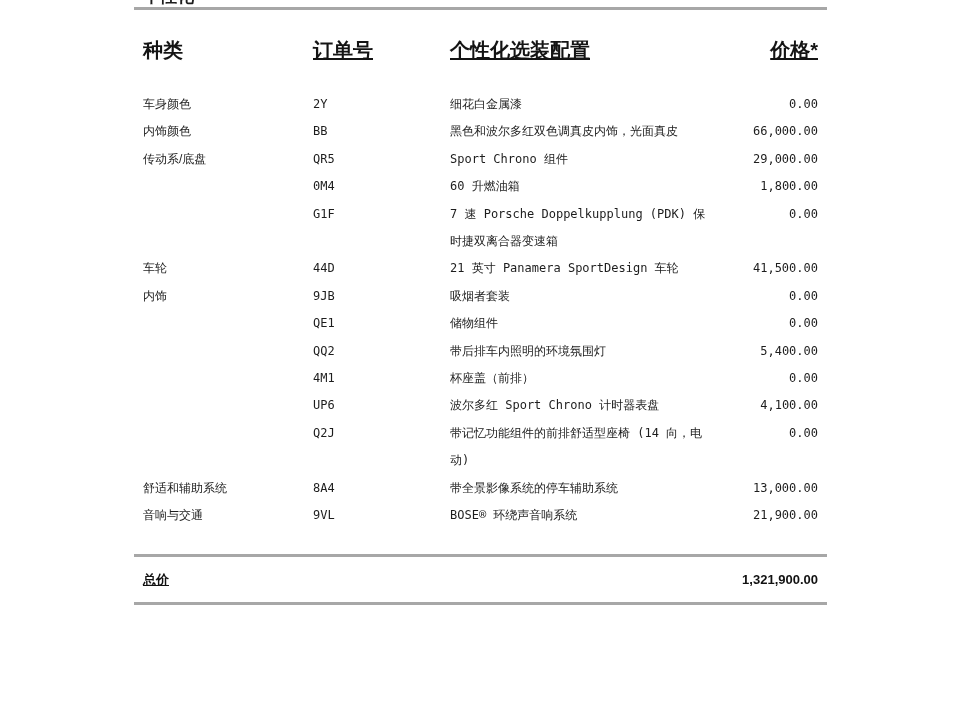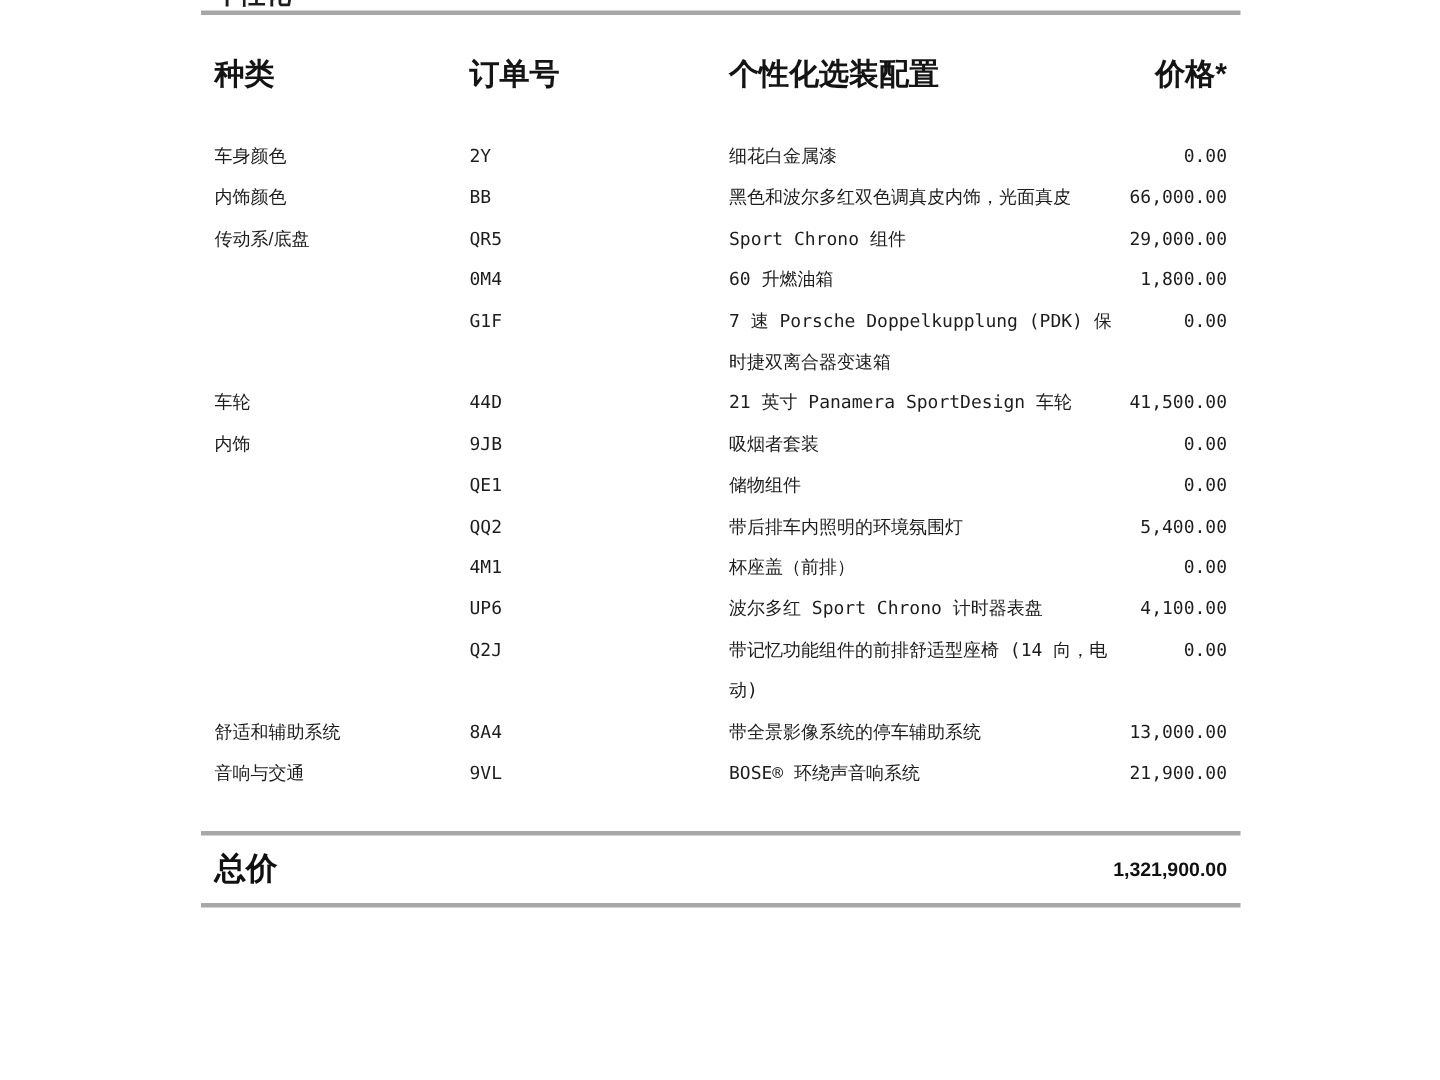--- a/index.html
+++ b/index.html
@@ -26,32 +26,33 @@
   }
 
   .rows { margin-top:27px; }
   .row {
     display:flex; align-items:flex-start;
     padding:0 9px; font-size:12px; line-height:27.4px;
   }
 
   .c1 { width:170px; }
   .c2 { width:137px; font-family:"DejaVu Sans Mono", monospace; }
-  .c3 { width:258px; font-family:"DejaVu Sans Mono", monospace;margin-left:36px; }
+  .c3 { width:258px; font-family:"DejaVu Sans Mono", monospace; }
   .c4 { flex:1; text-align:right; font-family:"DejaVu Sans Mono", monospace; }
 
   .header-row .c2, .header-row .c3, .header-row .c4 {
     font-family:"Liberation Sans", sans-serif;
+    text-decoration:underline;
   }
 
   .total-row {
     display:flex; justify-content:space-between; align-items:flex-start;
     margin-top:9px; padding:0 9px; line-height:27px;
   }
-  .total-label { font-weight:bold; font-size:21px; color:#111; }
+  .total-label { font-weight:bold; font-size:13px; color:#111;text-decoration:underline; }
   .total-value { font-weight:bold; font-size:13px; color:#111; }
 </style>
 </head>
 <body>
 
 <div class="doc">
 
   <div class="title-clip">
     <span>个性化</span>
   </div>

